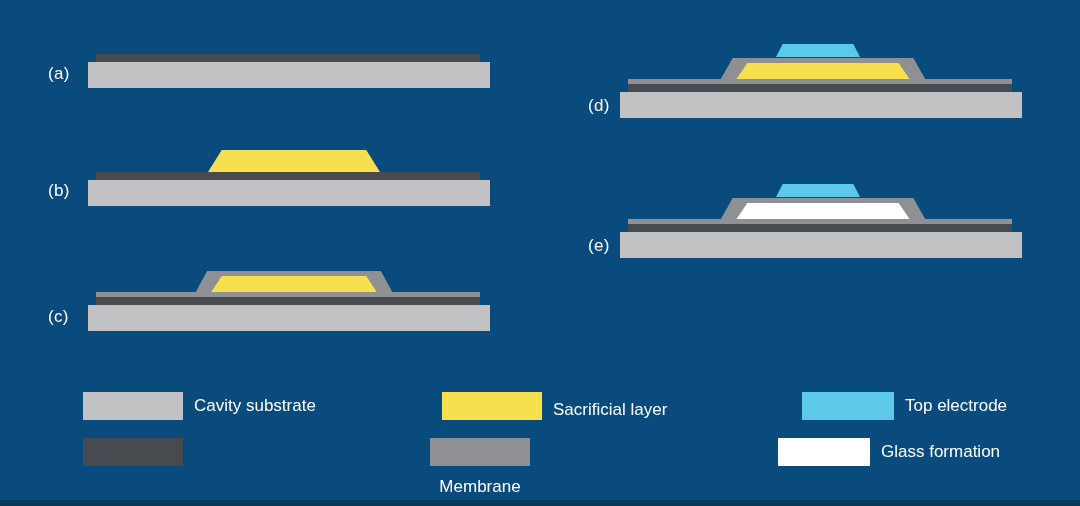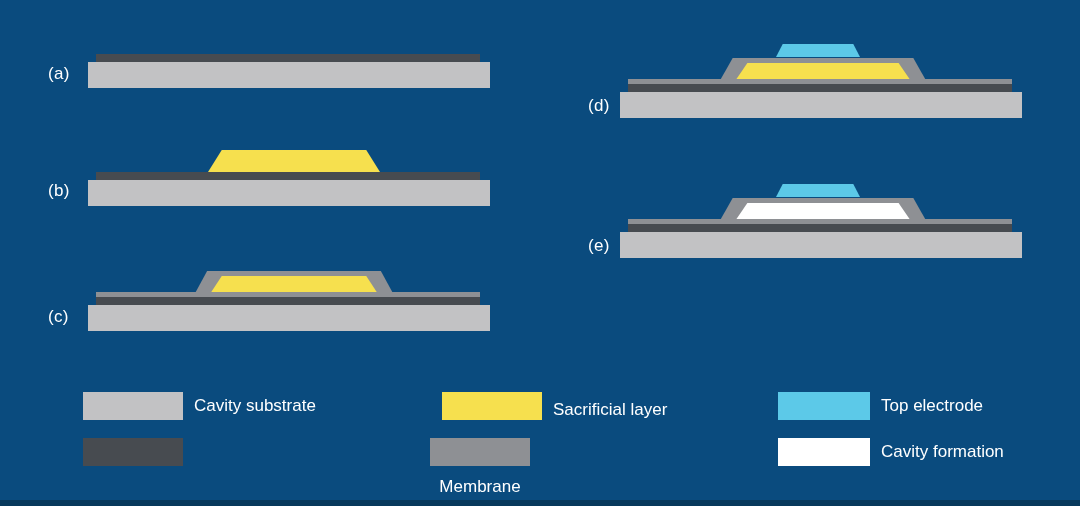--- a/index.html
+++ b/index.html
@@ -133,24 +133,24 @@
       <div class="swatch sw-bottom"></div>
     </div>
     <div class="legend-item" style="left:442px;top:392px;align-items:flex-end;">
       <div class="swatch sw-sacrificial"></div>
       <span class="legend-label">Sacrificial layer</span>
     </div>
     <div class="legend-item" style="left:430px;top:438px;flex-direction:column;">
       <div class="swatch sw-membrane"></div>
       <span class="legend-label">Membrane</span>
     </div>
-    <div class="legend-item" style="left:778px;top:392px;">
+    <div class="legend-item" style="left:802px;top:392px;">
       <div class="swatch sw-top" style="width:92px;"></div>
       <span class="legend-label">Top electrode</span>
     </div>
     <div class="legend-item" style="left:778px;top:438px;">
       <div class="swatch sw-cavity" style="width:92px;"></div>
-      <span class="legend-label">Cavity formation</span>
+      <span class="legend-label">Glass formation</span>
     </div>
   </div>
 
   <div class="footer-strip"></div>
 </div>
 
 </body></html>

